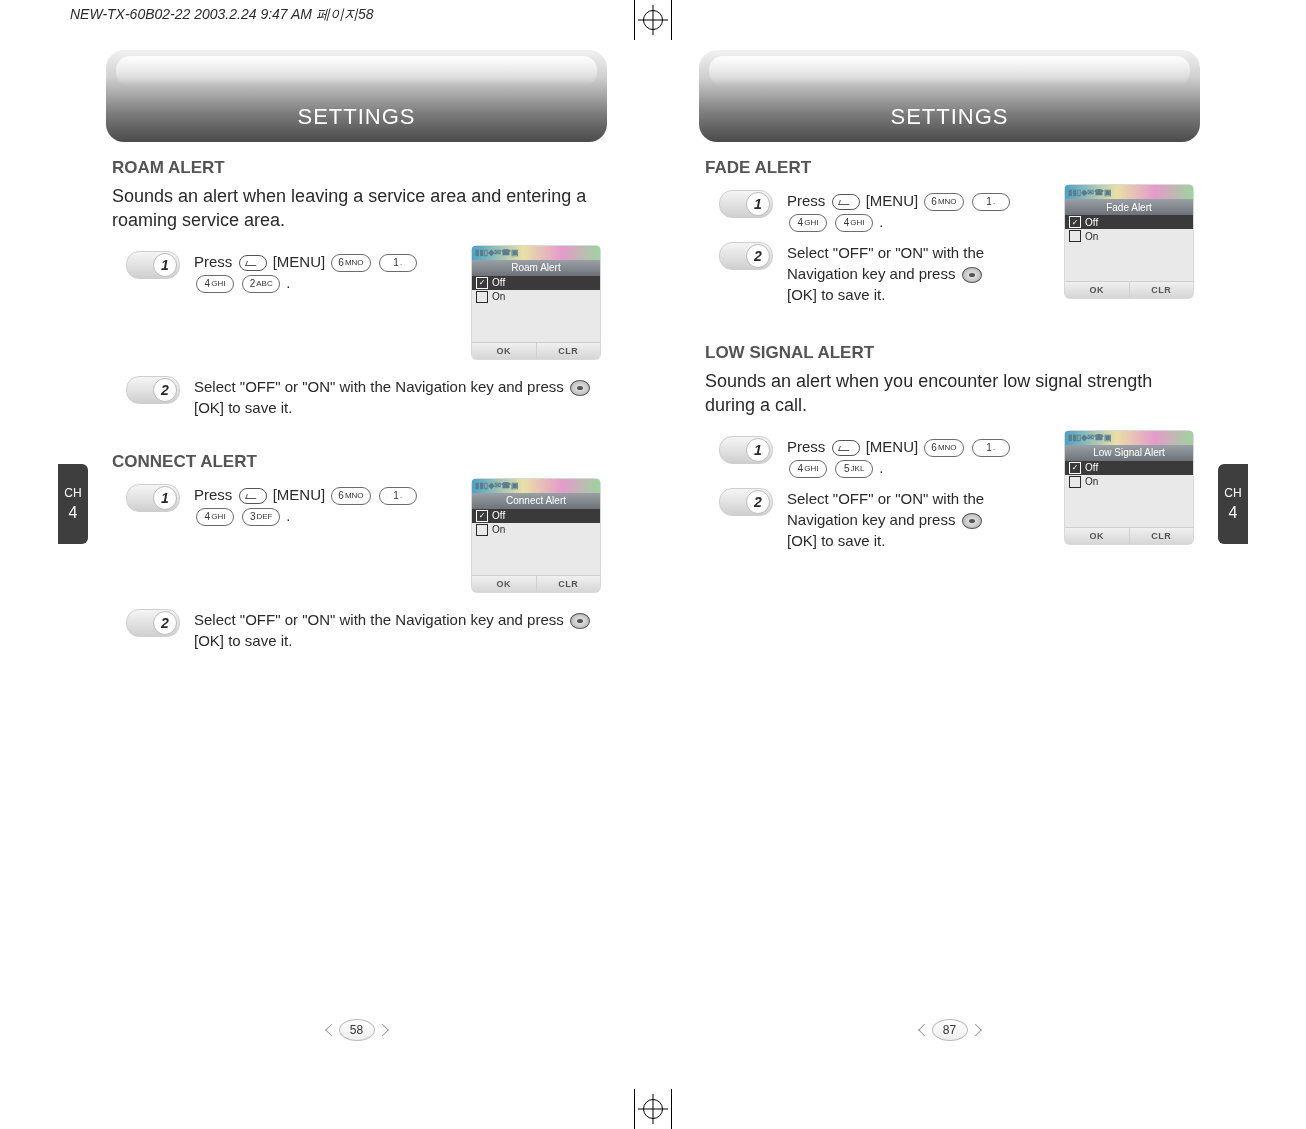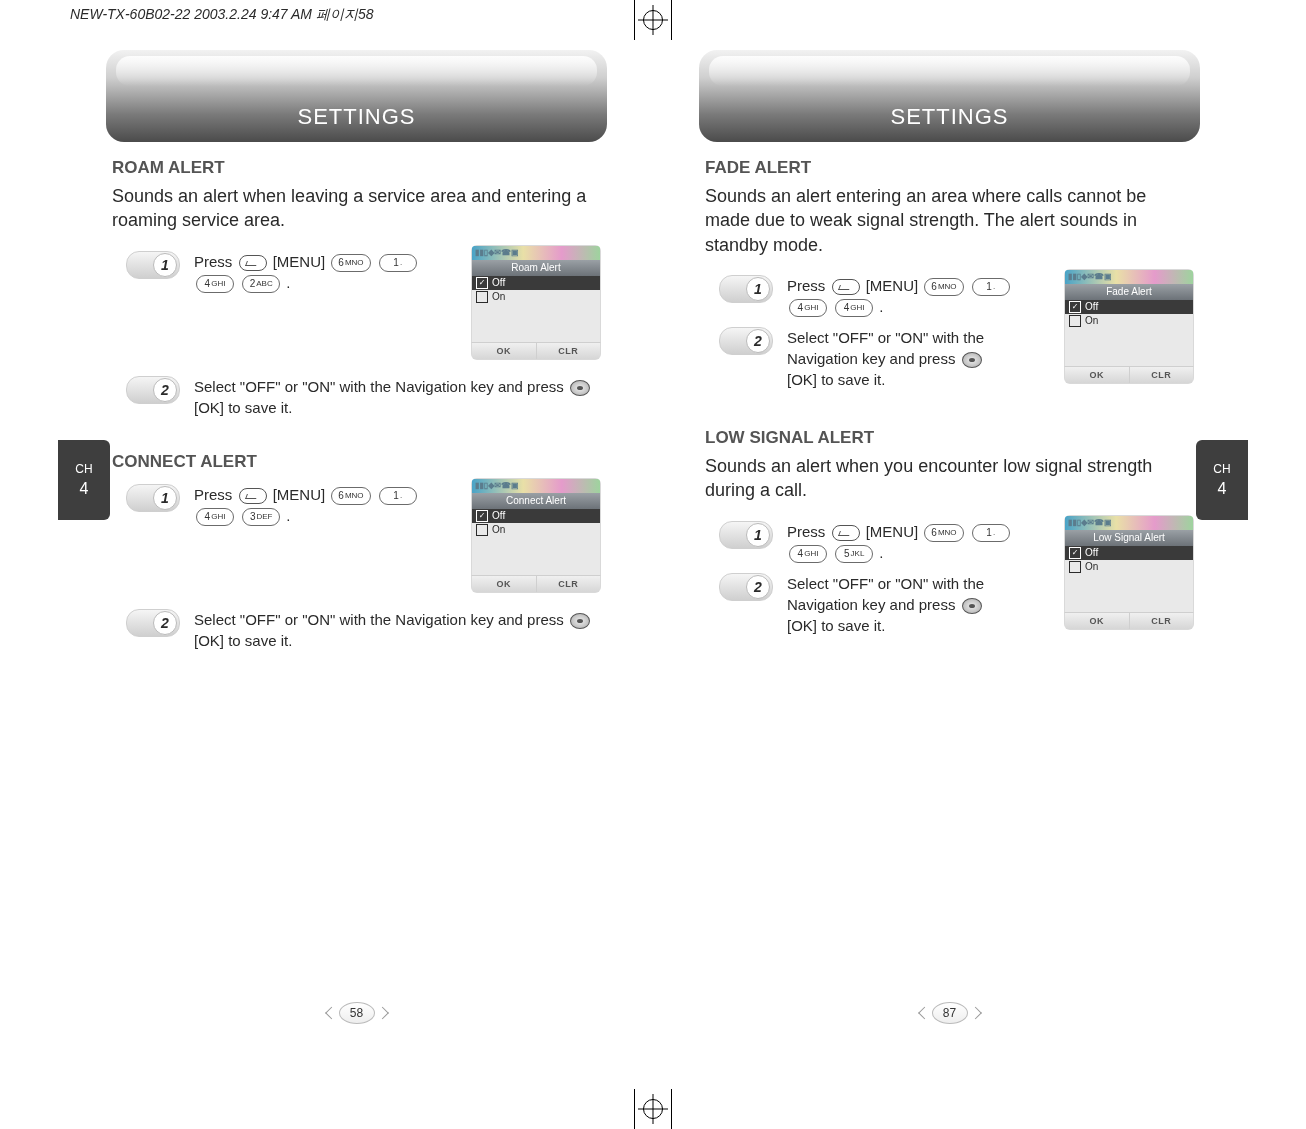--- a/index.html
+++ b/index.html
@@ -77,25 +77,25 @@
     opacity:.9;
   }
   .tab-title {
     position:absolute; bottom:12px; left:0; right:0;
     text-align:center; color:#fff; font-weight:normal; font-size:22px;
     letter-spacing:1px;
   }
 
   
   .ch-tab {
-    position:absolute; width:52px; height:80px;
+    position:absolute; width:30px; height:80px;
     background:#3e3e3e; color:#fff;
     display:flex; flex-direction:column; align-items:center; justify-content:center;
     font-size:13px; line-height:1.1; border-radius:6px;
-    top:400px;
+    top:424px;
   }
   .ch-tab.left  { left:-2px; border-top-left-radius:0; border-bottom-left-radius:0; }
   .ch-tab.right { right:-2px; border-top-right-radius:0; border-bottom-right-radius:0; }
   .ch-tab .ch   { font-size:12px; }
   .ch-tab .num  { font-size:16px; margin-top:4px; }
 
   
   .content { margin: 0 52px; }
   .section {}
   .sec-title {
@@ -208,21 +208,21 @@
     font-size:9px; font-weight:bold; color:#555; letter-spacing:0.5px;
   }
   .ps-btn { flex:1; display:flex; align-items:center; justify-content:center; }
   .ps-btn + .ps-btn { border-left:1px solid #cfcfcf; }
 
   .step-with-screen { display:flex; align-items:flex-start; gap:18px; }
   .step-col { flex:1 1 auto; }
 
   
   .page-num {
-    position:absolute; bottom:21px; left:50%; transform:translateX(-50%);
+    position:absolute; bottom:4px; left:50%; transform:translateX(-50%);
     width:44px; height:22px;
     display:flex; align-items:center; justify-content:center;
     font-size:12px; color:#333;
   }
   .page-num::before, .page-num::after{
     content:""; position:absolute; top:50%; width:8px; height:8px;
     border-top:1px solid #999; border-right:1px solid #999;
     transform: translateY(-50%) rotate(45deg);
   }
   .page-num::before{ left:-8px; transform: translateY(-50%) rotate(-135deg);}
@@ -415,21 +415,20 @@
 
     <div class="tab-header">
       <div class="pill-highlight"></div>
       <div class="tab-title">SETTINGS</div>
     </div>
 
     <div class="content">
 
       <div class="section">
         <div class="sec-title">FADE ALERT</div>
-        <div class="sec-desc">Sounds an alert entering an area where calls cannot be made due to weak signal strength. The alert sounds in standby mode.</div>
 
         <div class="step-with-screen">
           <div class="step-col">
             <div class="step-row">
               <div class="step-badge">
                   <div class="circle">1</div>
                 </div>
               <div class="step-text">
                 <span>Press </span>
                 <span class="soft-key"></span>

